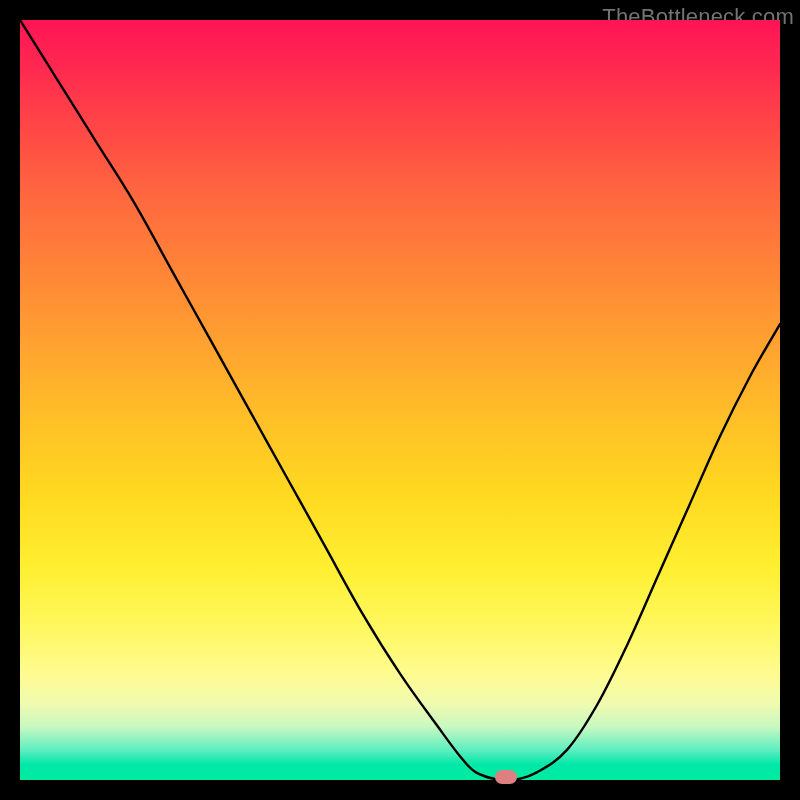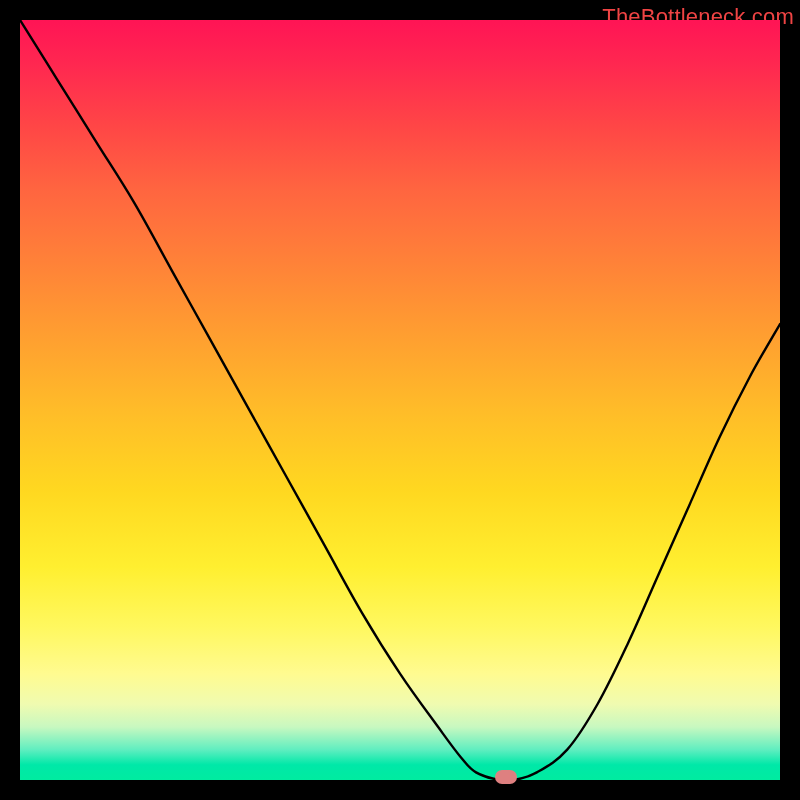--- a/index.html
+++ b/index.html
@@ -35,21 +35,21 @@
       #00eca0 100%
     );
   }
   .watermark {
     position: absolute;
     top: 4px;
     right: 6px;
     font-family: Arial, Helvetica, sans-serif;
     font-size: 22px;
     font-weight: 500;
-    color: #ef4444;
+    color: #737373;
     letter-spacing: 0.2px;
   }
   .curve {
     position: absolute;
     left: 20px;
     top: 20px;
     width: 760px;
     height: 760px;
     pointer-events: none;
   }

